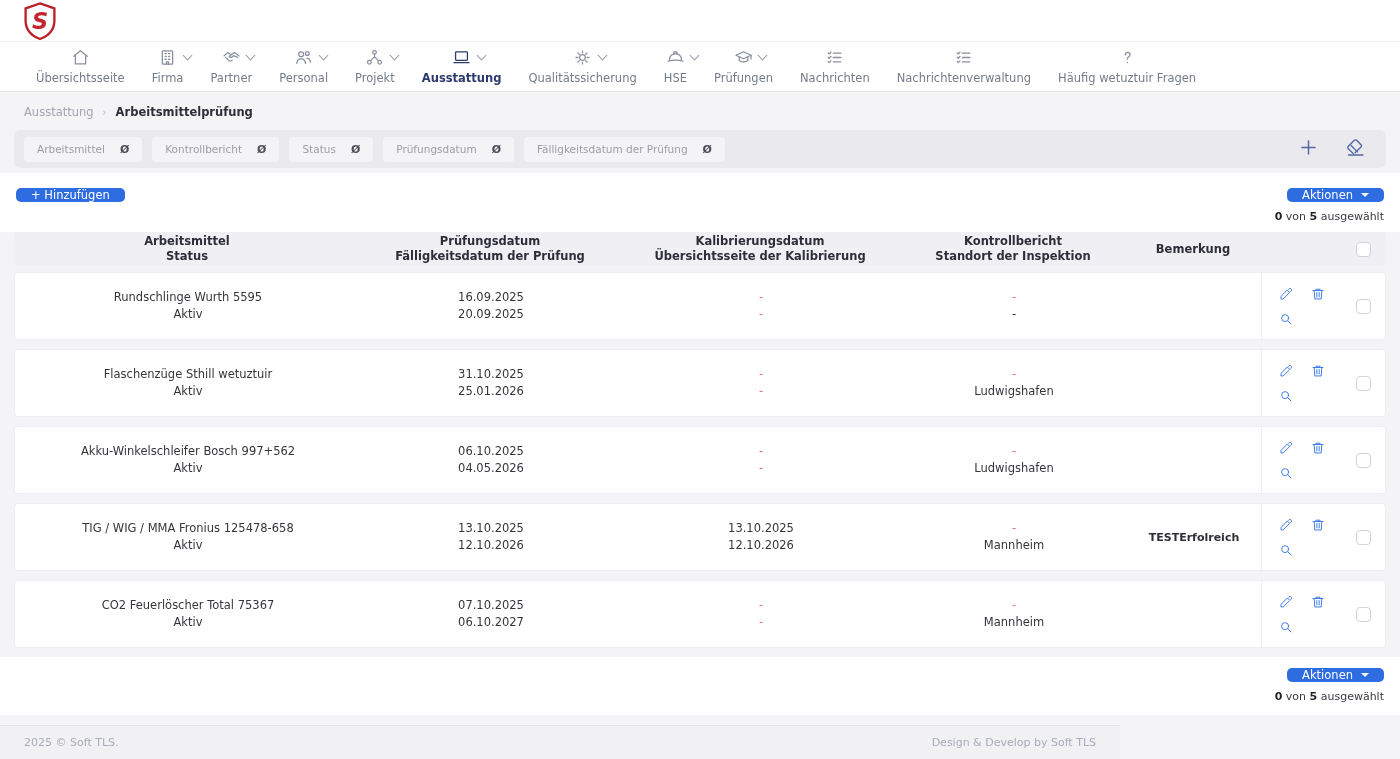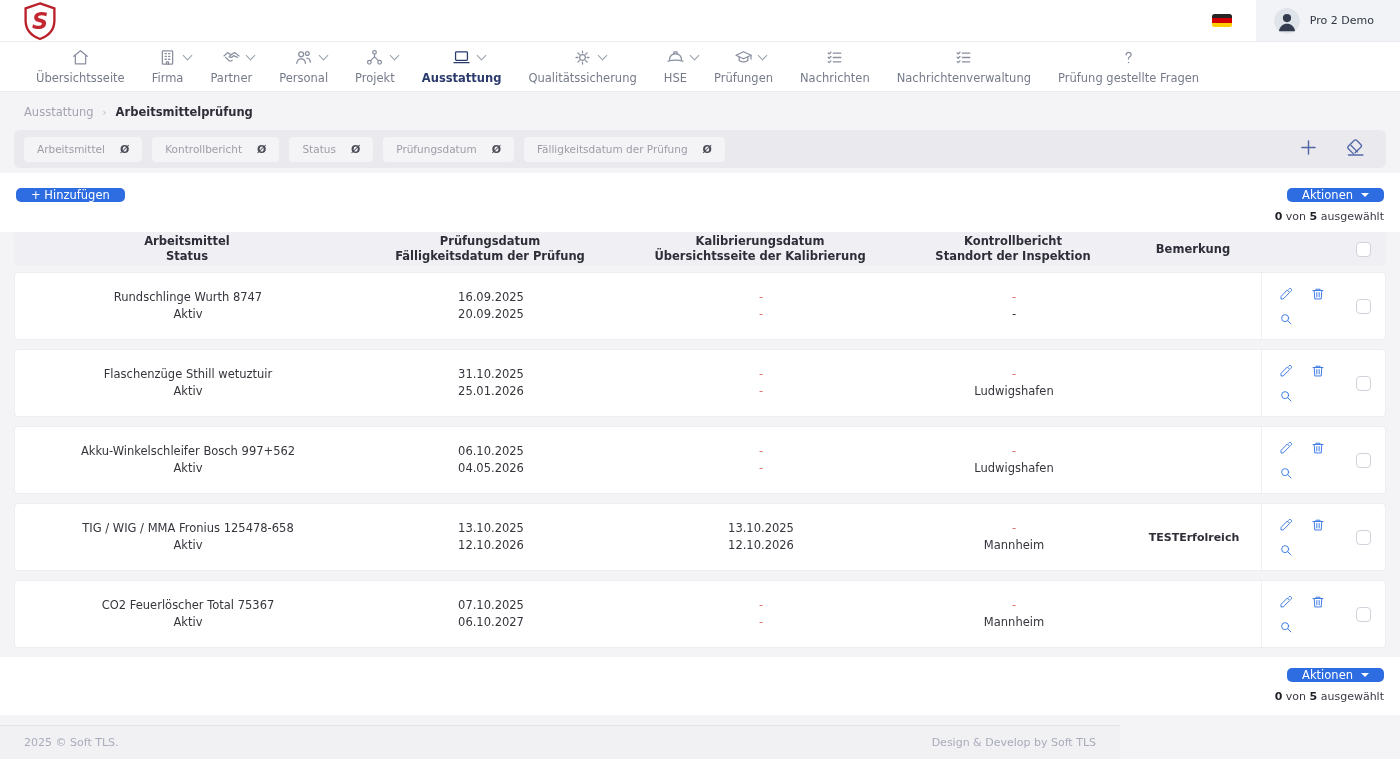--- a/index.html
+++ b/index.html
@@ -68,37 +68,20 @@
 </head>
 <body>
 
 <header class="topbar">
   <div class="logo">
     <svg width="36" height="40" viewBox="0 0 40 44">
       <path d="M20 2.5 36 8v13.5C36 31.5 29.5 38.5 20 42 10.5 38.5 4 31.5 4 21.5V8Z" fill="none" stroke="#b9212b" stroke-width="2.6"></path>
       <text x="20" y="30.5" text-anchor="middle" font-size="25" font-weight="bold" font-style="italic" fill="#c2262f" font-family="DejaVu Sans, sans-serif">S</text>
     </svg>
   </div>
-  <div class="topbar-right">
-    <div class="flag">
-      <div class="f-black"></div>
-        <div class="f-red"></div>
-        <div class="f-gold"></div>
-    </div>
-    <div class="userbox">
-      <span class="avatar">
-        <svg viewBox="0 0 24 24" width="26" height="26">
-          <circle cx="12" cy="12" r="12" fill="#dfe3ea"></circle>
-          <circle cx="12" cy="9.3" r="3.8" fill="#323c4e"></circle>
-          <path d="M4.5 21.5c.8-4.6 3.8-7 7.5-7s6.7 2.4 7.5 7z" fill="#323c4e"></path>
-        </svg>
-      </span>
-      <span class="user-name">Pro 2 Demo</span>
-    </div>
-  </div>
 </header>
 
 <nav class="mainnav">
   <div class="nav-item">
     <div class="nav-top">
       <span class="nav-ic"><svg viewBox="0 0 24 24" fill="none" stroke="currentColor" stroke-width="1.6" stroke-linecap="round" stroke-linejoin="round">
             <path d="M3.5 10.5 12 3.5l8.5 7"></path>
             <path d="M5.5 9v11h13V9"></path>
           </svg></span>
 
@@ -232,21 +215,21 @@
   </div>
 
   <div class="nav-item">
     <div class="nav-top">
       <span class="nav-ic"><svg viewBox="0 0 24 24" fill="none" stroke="currentColor" stroke-width="1.6" stroke-linecap="round" stroke-linejoin="round">
             <path d="M9 8.6c.3-2 1.7-3.1 3.3-3 1.7.1 3 1.3 3 2.9 0 2.1-2.5 2.6-3.2 4.2-.2.4-.2.8-.2 1.3"></path>
             <circle cx="12" cy="18.4" r="0.9" fill="currentColor" stroke="none"></circle>
           </svg></span>
 
     </div>
-    <span class="nav-label">Prüfung gestellte Fragen</span>
+    <span class="nav-label">Häufig wetuztuir Fragen</span>
   </div>
 </nav>
 
 <div class="breadcrumb">
   <span class="parent">Ausstattung</span>
   <span class="sep">›</span>
   <span class="cur">Arbeitsmittelprüfung</span>
 </div>
 
 <div class="filterbar">
@@ -329,21 +312,21 @@
     </div>
   <div></div>
   <div class="cbcell">
       <span class="cb"></span>
     </div>
 </div>
 
 <div class="rows" id="rows">
   <div class="row grid">
     <div class="cell">
-      <div>Rundschlinge Wurth 8747</div>
+      <div>Rundschlinge Wurth 5595</div>
       <div>Aktiv</div>
     </div>
     <div class="cell">
       <div>16.09.2025</div>
       <div>20.09.2025</div>
     </div>
     <div class="cell">
       <div class="red">-</div>
       <div class="red">-</div>
     </div>

